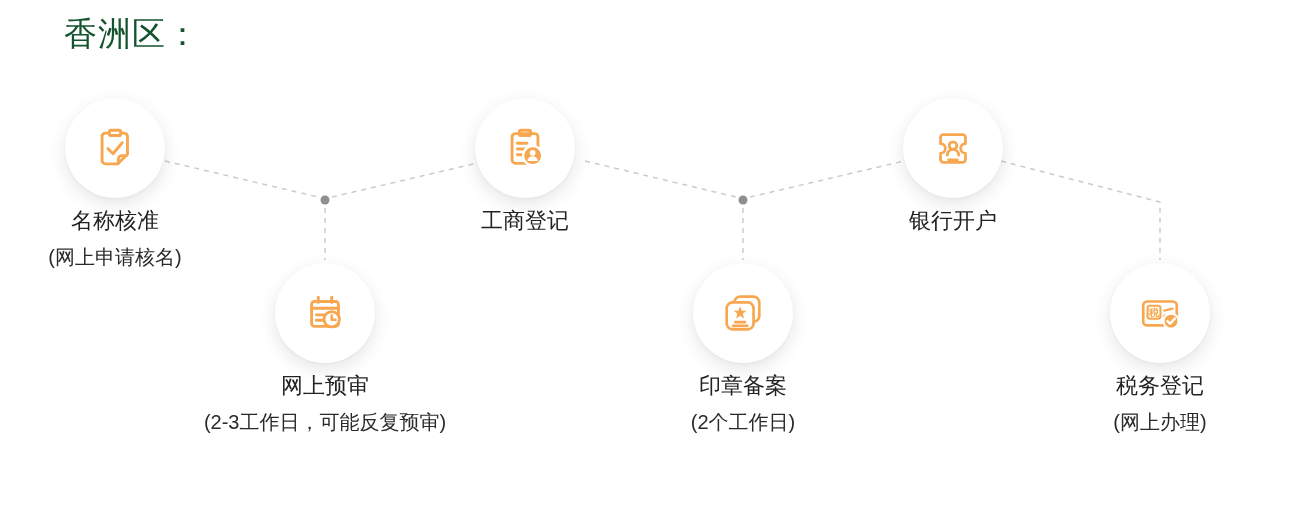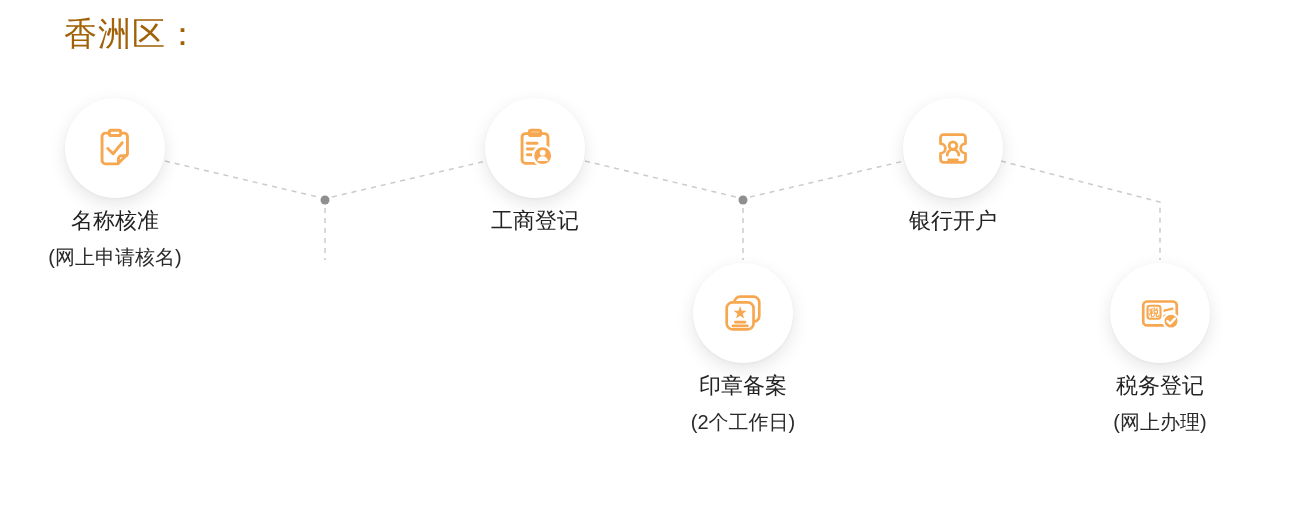--- a/index.html
+++ b/index.html
@@ -14,21 +14,21 @@
     height: 526px;
     background: #ffffff;
     overflow: hidden;
   }
   .page-title {
     position: absolute;
     left: 64px;
     top: 12px;
     font-size: 33px;
     font-weight: 500;
-    color: #a16207;
+    color: #14532d;
     letter-spacing: 1px;
   }
   .connector-layer {
     position: absolute;
     left: 0; top: 0;
     width: 1295px;
     height: 526px;
     pointer-events: none;
   }
   .step {
@@ -58,21 +58,21 @@
     margin-top: 8px;
     font-size: 20px;
     line-height: 28px;
     color: #2a2a2a;
     font-weight: 400;
   }
   .row-top    { top: 98px; }
   .row-bottom { top: 263px; }
   .step-1 { left: -95px; }   
   .step-2 { left: 115px; }   
-  .step-3 { left: 325px; }   
+  .step-3 { left: 315px; }   
   .step-4 { left: 533px; }   
   .step-5 { left: 743px; }   
   .step-6 { left: 950px; }   
   .icon-svg { width: 46px; height: 46px; display: block; }
 </style>
 </head>
 <body>
 
 <div class="canvas">
 
@@ -98,20 +98,36 @@
         <path d="M18,8.5 H14 a3.5,3.5 0 0 0 -3.5,3.5 v25 a3.5,3.5 0 0 0 3.5,3.5 H27 L37,30.5 V12 a3.5,3.5 0 0 0 -3.5,-3.5 H30"></path>
         <rect x="18" y="5.5" width="12" height="5.5" rx="2"></rect>
         <path d="M27.5,40 v-4.5 a3.5,3.5 0 0 1 3.5,-3.5 H36"></path>
         <path d="M16.5,24.5 l5.5,5.5 L31.5,18.5"></path>
       </svg>
     </div>
     <div class="step-title">名称核准</div>
     <div class="step-subtitle">(网上申请核名)</div>
   </div>
 
+  <div class="step step-2 row-bottom">
+    <div class="step-circle">
+      <svg class="icon-svg" viewBox="0 0 48 48" fill="none" stroke="#F7A74F" stroke-width="3" stroke-linecap="round" stroke-linejoin="round">
+        <rect x="10" y="12" width="28" height="26" rx="3"></rect>
+        <path d="M17,7.5 V13"></path>
+        <path d="M31,7.5 V13"></path>
+        <path d="M10,19 H38"></path>
+        <path d="M15,26 H23"></path>
+        <path d="M15,31.5 H21"></path>
+        <circle cx="31" cy="30.5" r="8" fill="#ffffff"></circle>
+        <path d="M31,26.5 V31 H35" stroke-width="2.6"></path>
+      </svg>
+    </div>
+    <div class="step-title">网上预审</div>
+    <div class="step-subtitle">(2-3工作日，可能反复预审)</div>
+  </div>
 
   <div class="step step-3 row-top">
     <div class="step-circle">
       <svg class="icon-svg" viewBox="0 0 48 48" fill="none" stroke="#F7A74F" stroke-width="3" stroke-linecap="round" stroke-linejoin="round">
         <rect x="10.5" y="9" width="27" height="31" rx="3.5"></rect>
         <rect x="18" y="5.5" width="12" height="5.5" rx="2"></rect>
         <path d="M16,19 H26"></path>
         <path d="M16,25 H24"></path>
         <path d="M16,31 H21"></path>
         <circle cx="32" cy="32" r="10" fill="#F7A74F" stroke="#ffffff" stroke-width="2.4"></circle>

